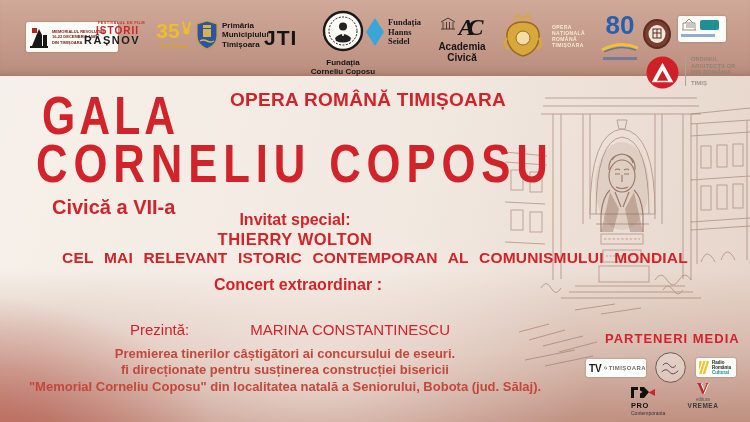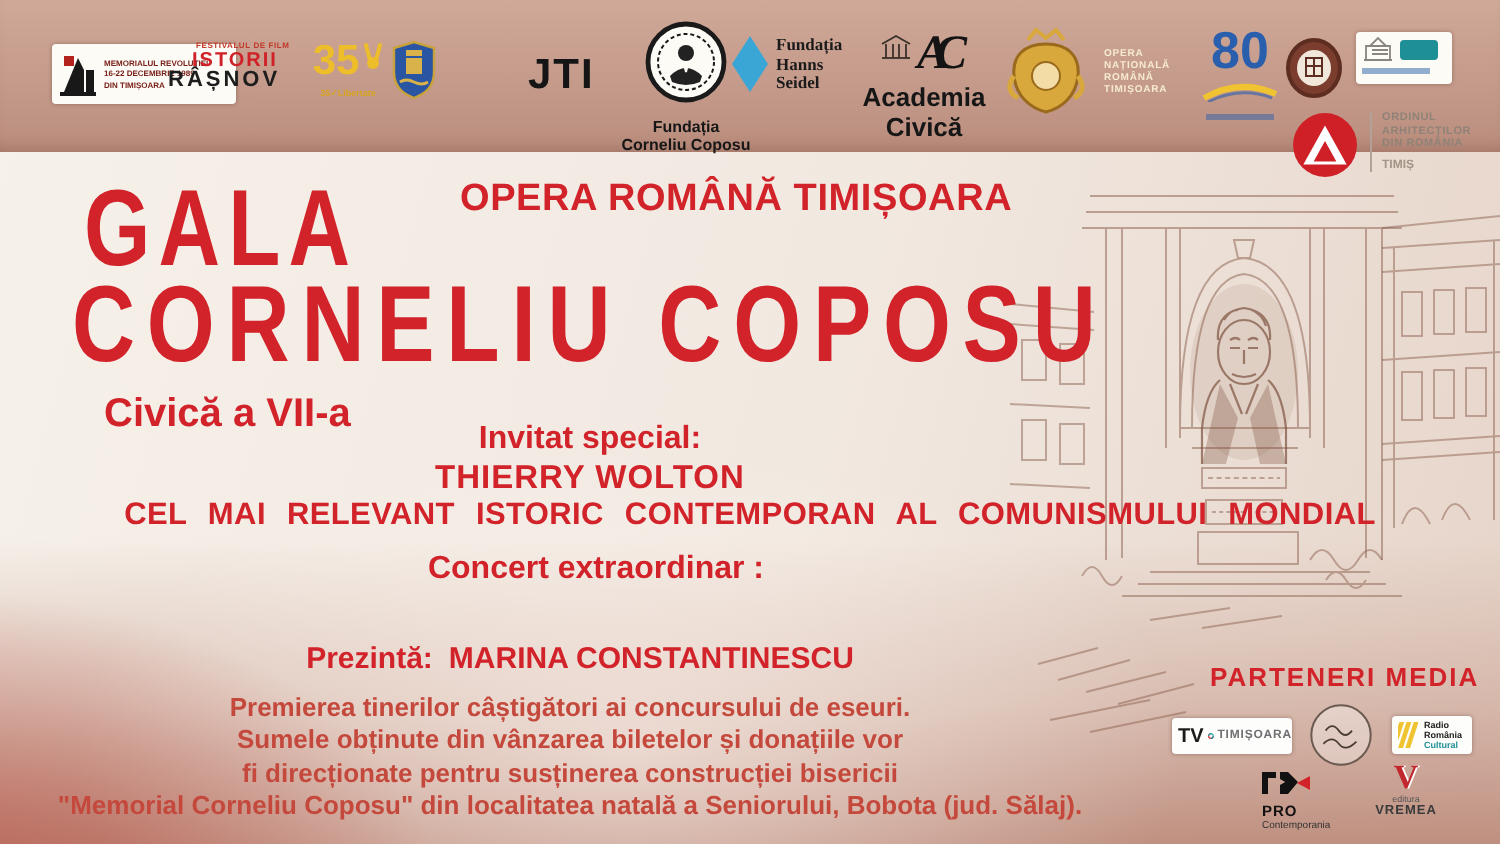--- a/index.html
+++ b/index.html
@@ -69,20 +69,25 @@
     </div>
   </div>
 
   <div class="abs" style="left:196px;top:20px;display:flex;gap:4px;align-items:center;">
     <svg width="22" height="30" viewBox="0 0 22 30">
       <path d="M11,1 L21,4 V16 C21,24 16,27 11,29 C6,27 1,24 1,16 V4 Z" fill="#2a55a2" stroke="#c9a23c" stroke-width="1.2"></path>
       <rect x="7" y="5" width="8" height="3" fill="#d9b34a"></rect>
       <rect x="7" y="9" width="8" height="8" fill="#d9b34a"></rect>
       <path d="M4,21 q3,-2 7,0 q4,2 7,0" stroke="#d9b34a" stroke-width="1.5" fill="none"></path>
     </svg>
+    <div class="lg-txt" style="font-size:8px;line-height:9.5px;">
+      <div>Primăria</div>
+      <div>Municipiului</div>
+      <div>Timișoara</div>
+    </div>
   </div>
 
   <div class="abs" style="left:264px;top:26px;font-size:21px;font-weight:900;letter-spacing:1px;color:#151515;">JTI</div>
 
   <div class="abs" style="left:299px;top:10px;width:88px;text-align:center;">
     <svg width="42" height="44" viewBox="0 0 42 44">
       <circle cx="21" cy="21" r="19" fill="#fdfbf6" stroke="#1a1a1a" stroke-width="2.4"></circle>
       <circle cx="21" cy="21" r="14" fill="none" stroke="#1a1a1a" stroke-width="1" stroke-dasharray="2 1.4"></circle>
       <circle cx="21" cy="16.5" r="4" fill="#222"></circle>
       <path d="M13,28 q8,-8 16,0 l-1,3 q-7,3 -14,0 Z" fill="#222"></path>
@@ -109,21 +114,21 @@
     <div style="display:flex;justify-content:center;align-items:flex-start;gap:2px;">
       <svg width="16" height="13" viewBox="0 0 16 13" style="margin-top:3px;">
         <g stroke="#3a302a" stroke-width="0.9" fill="none">
           <path d="M1,5 L8,1 L15,5"></path>
             <path d="M3,5 V12 M6.5,5 V12 M9.5,5 V12 M13,5 V12"></path>
             <path d="M1,12 H15"></path>
         </g>
       </svg>
       <div style="font-family:'Liberation Serif',serif;font-style:italic;font-weight:bold;font-size:24px;line-height:26px;letter-spacing:-7px;color:#141414;padding-right:7px;">AC</div>
     </div>
-    <div class="lg-txt" style="font-size:13px;margin-top:1px;">Academia Civică</div>
+    <div class="lg-txt" style="font-size:10px;margin-top:1px;">Academia Civică</div>
   </div>
 
   <div class="abs" style="left:500px;top:12px;display:flex;gap:6px;align-items:center;">
     <svg width="46" height="48" viewBox="0 0 46 48">
       <path d="M14,8 L18,3 L23,7 L28,3 L32,8" fill="none" stroke="#d8a83c" stroke-width="2"></path>
       <path d="M23,10 C34,10 40,16 39,26 C38,36 31,42 23,44 C15,42 8,36 7,26 C6,16 12,10 23,10 Z" fill="#d8a83c" stroke="#9a6a1c" stroke-width="1.5"></path>
       <circle cx="23" cy="26" r="7" fill="#f3dca6" stroke="#9a6a1c" stroke-width="1"></circle>
       <path d="M7,26 q-5,7 2,11 M39,26 q5,7 -2,11" stroke="#d8a83c" stroke-width="2.5" fill="none"></path>
     </svg>
     <div style="font-size:5px;font-weight:bold;line-height:6px;letter-spacing:.4px;color:#f6ead2;">
@@ -243,28 +248,27 @@
   <div class="abs" style="left:52px;top:196px;font-size:20px;font-weight:bold;color:var(--red);">Civică a VII-a</div>
 
   <div class="abs rc" style="left:230px;top:89px;width:250px;font-size:19px;letter-spacing:.3px;">OPERA ROMÂNĂ TIMIȘOARA</div>
 
   <div class="abs rc" style="left:165px;top:211px;width:260px;font-size:16px;">Invitat special:</div>
   <div class="abs rc" style="left:165px;top:230px;width:260px;font-size:16.5px;letter-spacing:.5px;">THIERRY WOLTON</div>
   <div class="abs rc" style="left:18px;top:249px;width:714px;font-size:15.5px;word-spacing:6px;letter-spacing:.2px;">CEL MAI RELEVANT ISTORIC CONTEMPORAN AL COMUNISMULUI MONDIAL</div>
 
   <div class="abs rc" style="left:168px;top:276px;width:260px;font-size:16px;">Concert extraordinar :</div>
 
-  <div class="abs" style="left:130px;top:321px;width:320px;display:flex;justify-content:center;gap:8px;color:var(--red);font-weight:bold;font-size:15px;white-space:nowrap;">
+  <div class="abs" style="left:130px;top:321px;width:320px;display:flex;justify-content:space-between;gap:8px;color:var(--red);font-weight:normal;font-size:15px;white-space:nowrap;">
     <span>Prezintă:</span>
     <span>MARINA CONSTANTINESCU</span>
   </div>
 
   <div class="abs" style="left:20px;top:346px;width:530px;">
     <div class="notes-line" style="font-size:13px;">Premierea tinerilor câștigători ai concursului de eseuri.</div>
-    <div class="notes-line" style="font-size:13px;">Sumele obținute din vânzarea biletelor și donațiile vor</div>
     <div class="notes-line" style="font-size:13px;">fi direcționate pentru susținerea construcției bisericii</div>
     <div class="notes-line" style="font-size:13px;">"Memorial Corneliu Coposu" din localitatea natală a Seniorului, Bobota (jud. Sălaj).</div>
   </div>
 
   <div class="abs rc" style="left:605px;top:331px;width:125px;font-size:13px;letter-spacing:1px;">PARTENERI MEDIA</div>
 
   <div class="abs pbox" style="left:586px;top:359px;width:60px;height:18px;gap:2px;padding-left:3px;box-sizing:border-box;">
     <span style="font-size:10px;font-weight:900;color:#1b1b1b;">TV</span>
     <svg width="10" height="10" viewBox="0 0 10 10">
       <path d="M5,1 A4,4 0 1 0 9,5" stroke="#d2232a" stroke-width="1.8" fill="none"></path>

